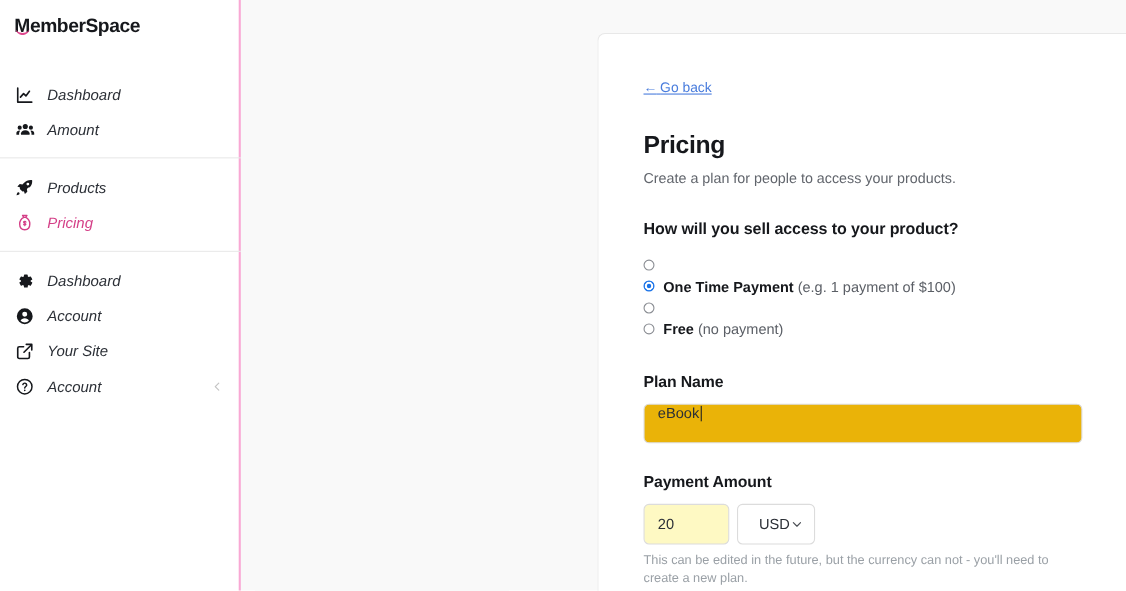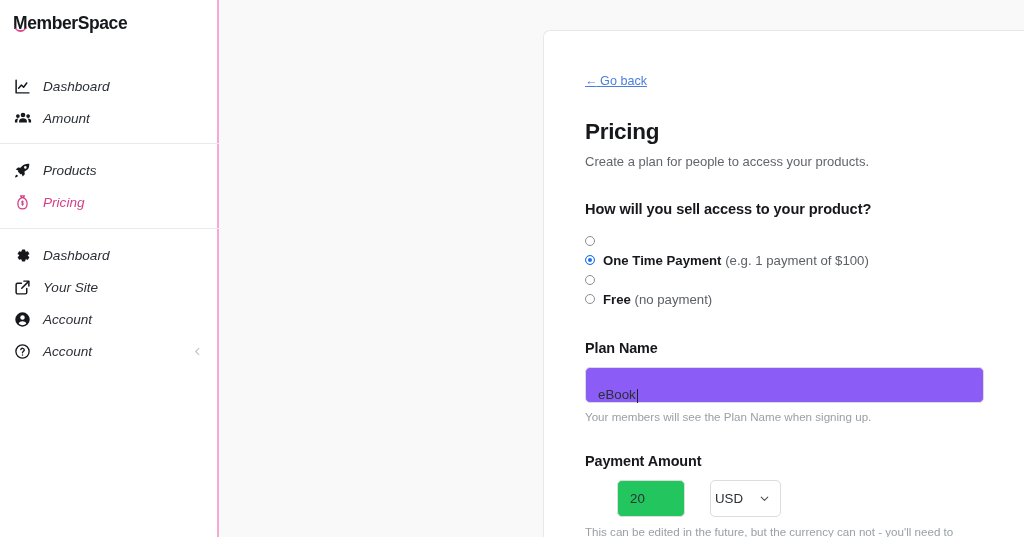--- a/index.html
+++ b/index.html
@@ -200,23 +200,23 @@
     letter-spacing: -0.1px;
   }
   .plan-block { margin-top: 29px; }
 
   .text-input {
     margin-top: 9px;
     width: 399px;
     height: 36px;
     border: 1px solid #dcdcdc;
     border-radius: 5px;
-    background: #8b5cf6;
-    display: flex;
-    align-items: flex-end;
+    background: #eab308;
+    display: flex;
+    align-items: flex-start;
     padding: 0 12px;
     font-size: 13.3px;
     color: #2b2f36;
     position: relative;
     cursor: text;
   }
   .text-input .caret {
     display: inline-block;
     width: 1px;
     height: 14px;
@@ -233,44 +233,43 @@
     width: 400px;
   }
 
   .pay-block { margin-top: 26px; }
   .pay-row {
     margin-top: 9px;
     display: flex;
     align-items: center;
   }
   .amount-input {
-    width: 68px;
+    width: 78px;
     height: 37px;
     border: 1px solid #dcdcdc;
     border-radius: 5px;
-    background: #22c55e;
+    background: #fef9c3;
     display: flex;
     align-items: center;
     padding: 0 12px;
     font-size: 13.3px;
     color: #2b2f36;
     cursor: text;
-    margin-left: 32px;
   }
   .currency-select {
-    margin-left: 25px;
+    margin-left: 7px;
     width: 71px;
     height: 37px;
     border: 1px solid #dcdcdc;
     border-radius: 5px;
     background: #fff;
     display: flex;
     align-items: center;
     justify-content: space-between;
-    padding: 0 9px 0 4px;
+    padding: 0 9px 0 19px;
     font-size: 13.3px;
     color: #2b2f36;
     cursor: pointer;
   }
   .currency-select .chev { color: #4b4f55; display: flex; align-items: center; }
   .pay-help {
     margin-top: 7px;
     font-size: 11.6px;
     color: #9aa0a6;
     line-height: 16px;
@@ -347,35 +346,35 @@
         <span class="ico">
           <svg width="17" height="17" viewBox="0 0 24 24" fill="currentColor">
             <path d="M12 8.3a3.7 3.7 0 1 0 0 7.4 3.7 3.7 0 0 0 0-7.4zm0 5.6a1.9 1.9 0 1 1 0-3.8 1.9 1.9 0 0 1 0 3.8z"></path>
             <path d="M21.3 13.7l-1.7-1a7.8 7.8 0 0 0 0-1.4l1.7-1a.7.7 0 0 0 .3-.9l-1.7-3a.7.7 0 0 0-.9-.3l-1.8.7a7.7 7.7 0 0 0-1.2-.7l-.2-1.9a.7.7 0 0 0-.7-.6h-3.4a.7.7 0 0 0-.7.6l-.2 1.9c-.4.2-.8.4-1.2.7l-1.8-.7a.7.7 0 0 0-.9.3l-1.7 3a.7.7 0 0 0 .3.9l1.7 1a7.8 7.8 0 0 0 0 1.4l-1.7 1a.7.7 0 0 0-.3.9l1.7 3a.7.7 0 0 0 .9.3l1.8-.7c.4.3.8.5 1.2.7l.2 1.9c0 .3.3.6.7.6h3.4c.4 0 .7-.3.7-.6l.2-1.9c.4-.2.8-.4 1.2-.7l1.8.7a.7.7 0 0 0 .9-.3l1.7-3a.7.7 0 0 0-.3-.9z"></path>
           </svg>
         </span>
         <span class="lbl">Dashboard</span>
       </div>
       <div class="nav-item">
         <span class="ico">
+          <svg width="17" height="17" viewBox="0 0 24 24" fill="currentColor">
+            <path d="M12 1.8A10.2 10.2 0 1 0 22.2 12 10.2 10.2 0 0 0 12 1.8zm0 4.3a3.2 3.2 0 1 1 0 6.4 3.2 3.2 0 0 1 0-6.4zm0 13.9a7.7 7.7 0 0 1-5.3-2.1c.3-2.2 3.1-3.4 5.3-3.4s5 1.2 5.3 3.4A7.7 7.7 0 0 1 12 20z"></path>
+          </svg>
+        </span>
+        <span class="lbl">Account</span>
+      </div>
+      <div class="nav-item">
+        <span class="ico">
           <svg width="17" height="17" viewBox="0 0 24 24" fill="none" stroke="currentColor" stroke-width="2.1" stroke-linecap="round" stroke-linejoin="round">
             <path d="M14 3h7v7"></path>
               <path d="M20.3 3.7L11 13"></path>
             <path d="M18 13.5V19a2 2 0 0 1-2 2H5a2 2 0 0 1-2-2V8a2 2 0 0 1 2-2h5.5"></path>
           </svg>
         </span>
         <span class="lbl">Your Site</span>
-      </div>
-      <div class="nav-item">
-        <span class="ico">
-          <svg width="17" height="17" viewBox="0 0 24 24" fill="currentColor">
-            <path d="M12 1.8A10.2 10.2 0 1 0 22.2 12 10.2 10.2 0 0 0 12 1.8zm0 4.3a3.2 3.2 0 1 1 0 6.4 3.2 3.2 0 0 1 0-6.4zm0 13.9a7.7 7.7 0 0 1-5.3-2.1c.3-2.2 3.1-3.4 5.3-3.4s5 1.2 5.3 3.4A7.7 7.7 0 0 1 12 20z"></path>
-          </svg>
-        </span>
-        <span class="lbl">Account</span>
       </div>
       <div class="nav-item">
         <span class="ico">
           <svg width="17" height="17" viewBox="0 0 24 24" fill="none" stroke="currentColor" stroke-width="1.9">
             <circle cx="12" cy="12" r="9.3"></circle>
             <path d="M9.6 9.3a2.5 2.5 0 0 1 4.9.6c0 1.7-2.5 2.1-2.5 3.8" stroke-linecap="round"></path>
             <circle cx="12" cy="16.8" r="1.05" fill="currentColor" stroke="none"></circle>
           </svg>
         </span>
         <span class="lbl">Account</span>
@@ -424,21 +423,20 @@
           </label>
 
         </div>
 
         <div class="plan-block">
           <div class="field-label">Plan Name</div>
           <div class="text-input">
             <span placeholder="">eBook</span>
               <span class="caret"></span>
           </div>
-          <div class="help-text">Your members will see the Plan Name when signing up.</div>
         </div>
 
         <div class="pay-block">
           <div class="field-label">Payment Amount</div>
           <div class="pay-row">
             <div class="amount-input">
               <span placeholder="">20</span>
             </div>
             <div class="currency-select">
               <span>USD</span>

